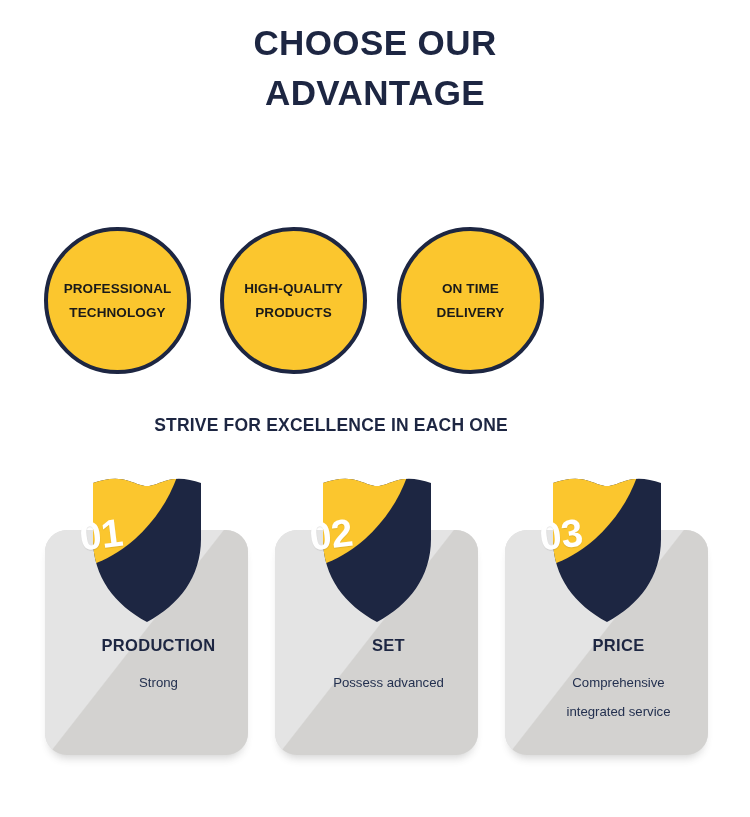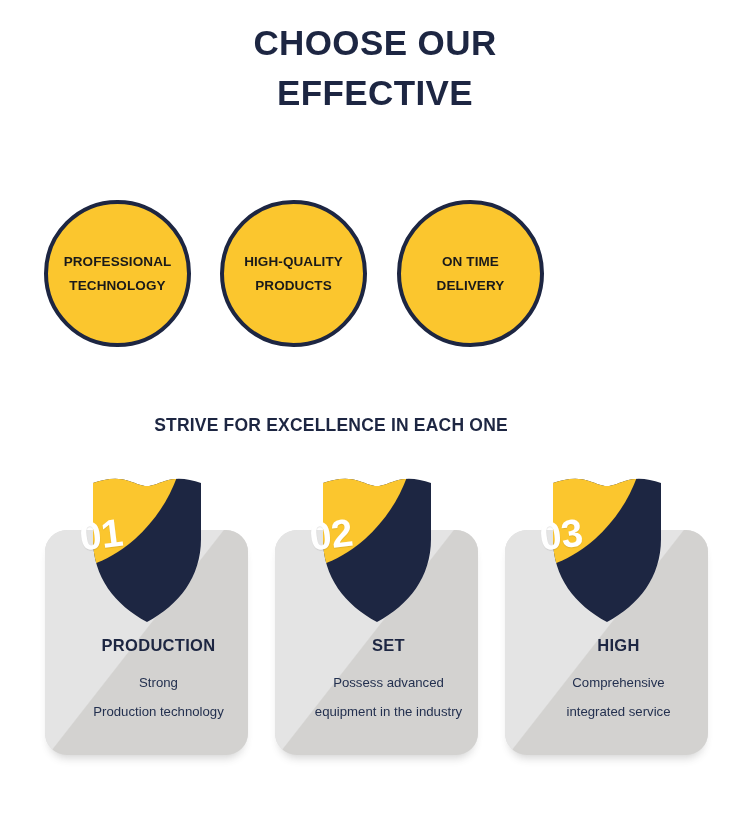--- a/index.html
+++ b/index.html
@@ -28,21 +28,21 @@
     font-weight: bold;
     line-height: 1.42;
     letter-spacing: 0.4px;
     color: #1d2642;
   }
   .page-title .tline { display: block; }
 
   
   .circles-row {
     position: absolute;
-    top: 200px;
+    top: 227px;
     left: 44px;
     width: 676px;
     height: 148px;
   }
   .circle-badge {
     position: absolute;
     top: 0;
     width: 147px;
     height: 147px;
     border-radius: 50%;
@@ -174,21 +174,21 @@
     line-height: 1;
     margin-bottom: 16px;
     white-space: nowrap;
   }
 </style>
 </head>
 <body>
 
 <div class="page-title">
   <span class="tline">CHOOSE OUR</span>
-  <span class="tline">EFFECTIVE</span>
+  <span class="tline">ADVANTAGE</span>
 </div>
 
 <div class="circles-row">
 
   <div class="circle-badge">
     <div class="circle-line">PROFESSIONAL</div>
     <div class="circle-line">TECHNOLOGY</div>
   </div>
 
 
@@ -221,21 +221,20 @@
         <g clip-path="url(#shieldClip1)">
           <rect x="0" y="0" width="112" height="146" fill="#1d2642"></rect>
           <path d="M0,0 L86,0 C78,22 64,44 44,62 C28,76 12,84 0,88 Z" fill="#fbc62e"></path>
         </g>
       </svg>
     </div>
     <div class="shield-number">01</div>
     <div class="card-text">
       <div class="card-title">PRODUCTION</div>
       <div class="card-desc-line">Strong</div>
-      <div class="card-desc-line">Production technology</div>
     </div>
   </div>
 
   <div class="advantage-card">
     <div class="card-panel"></div>
     <div class="card-shield">
       <svg viewBox="0 0 112 146" xmlns="http://www.w3.org/2000/svg">
         <defs>
           <clipPath id="shieldClip2">
             <path d="M2,6 C14,2 26,0 38,4 C46,6.5 50,9 56,9 C62,9 66,6.5 74,4 C86,0 98,2 110,6
@@ -245,21 +244,20 @@
         <g clip-path="url(#shieldClip2)">
           <rect x="0" y="0" width="112" height="146" fill="#1d2642"></rect>
           <path d="M0,0 L86,0 C78,22 64,44 44,62 C28,76 12,84 0,88 Z" fill="#fbc62e"></path>
         </g>
       </svg>
     </div>
     <div class="shield-number">02</div>
     <div class="card-text">
       <div class="card-title">SET</div>
       <div class="card-desc-line">Possess advanced</div>
-      <div class="card-desc-line">equipment in the industry</div>
     </div>
   </div>
 
   <div class="advantage-card">
     <div class="card-panel"></div>
     <div class="card-shield">
       <svg viewBox="0 0 112 146" xmlns="http://www.w3.org/2000/svg">
         <defs>
           <clipPath id="shieldClip3">
             <path d="M2,6 C14,2 26,0 38,4 C46,6.5 50,9 56,9 C62,9 66,6.5 74,4 C86,0 98,2 110,6
@@ -267,19 +265,19 @@
           </clipPath>
         </defs>
         <g clip-path="url(#shieldClip3)">
           <rect x="0" y="0" width="112" height="146" fill="#1d2642"></rect>
           <path d="M0,0 L86,0 C78,22 64,44 44,62 C28,76 12,84 0,88 Z" fill="#fbc62e"></path>
         </g>
       </svg>
     </div>
     <div class="shield-number">03</div>
     <div class="card-text">
-      <div class="card-title">HIGH</div>
+      <div class="card-title">PRICE</div>
       <div class="card-desc-line">Comprehensive</div>
       <div class="card-desc-line">integrated service</div>
     </div>
   </div>
 
 </div>
 
 </body></html>

